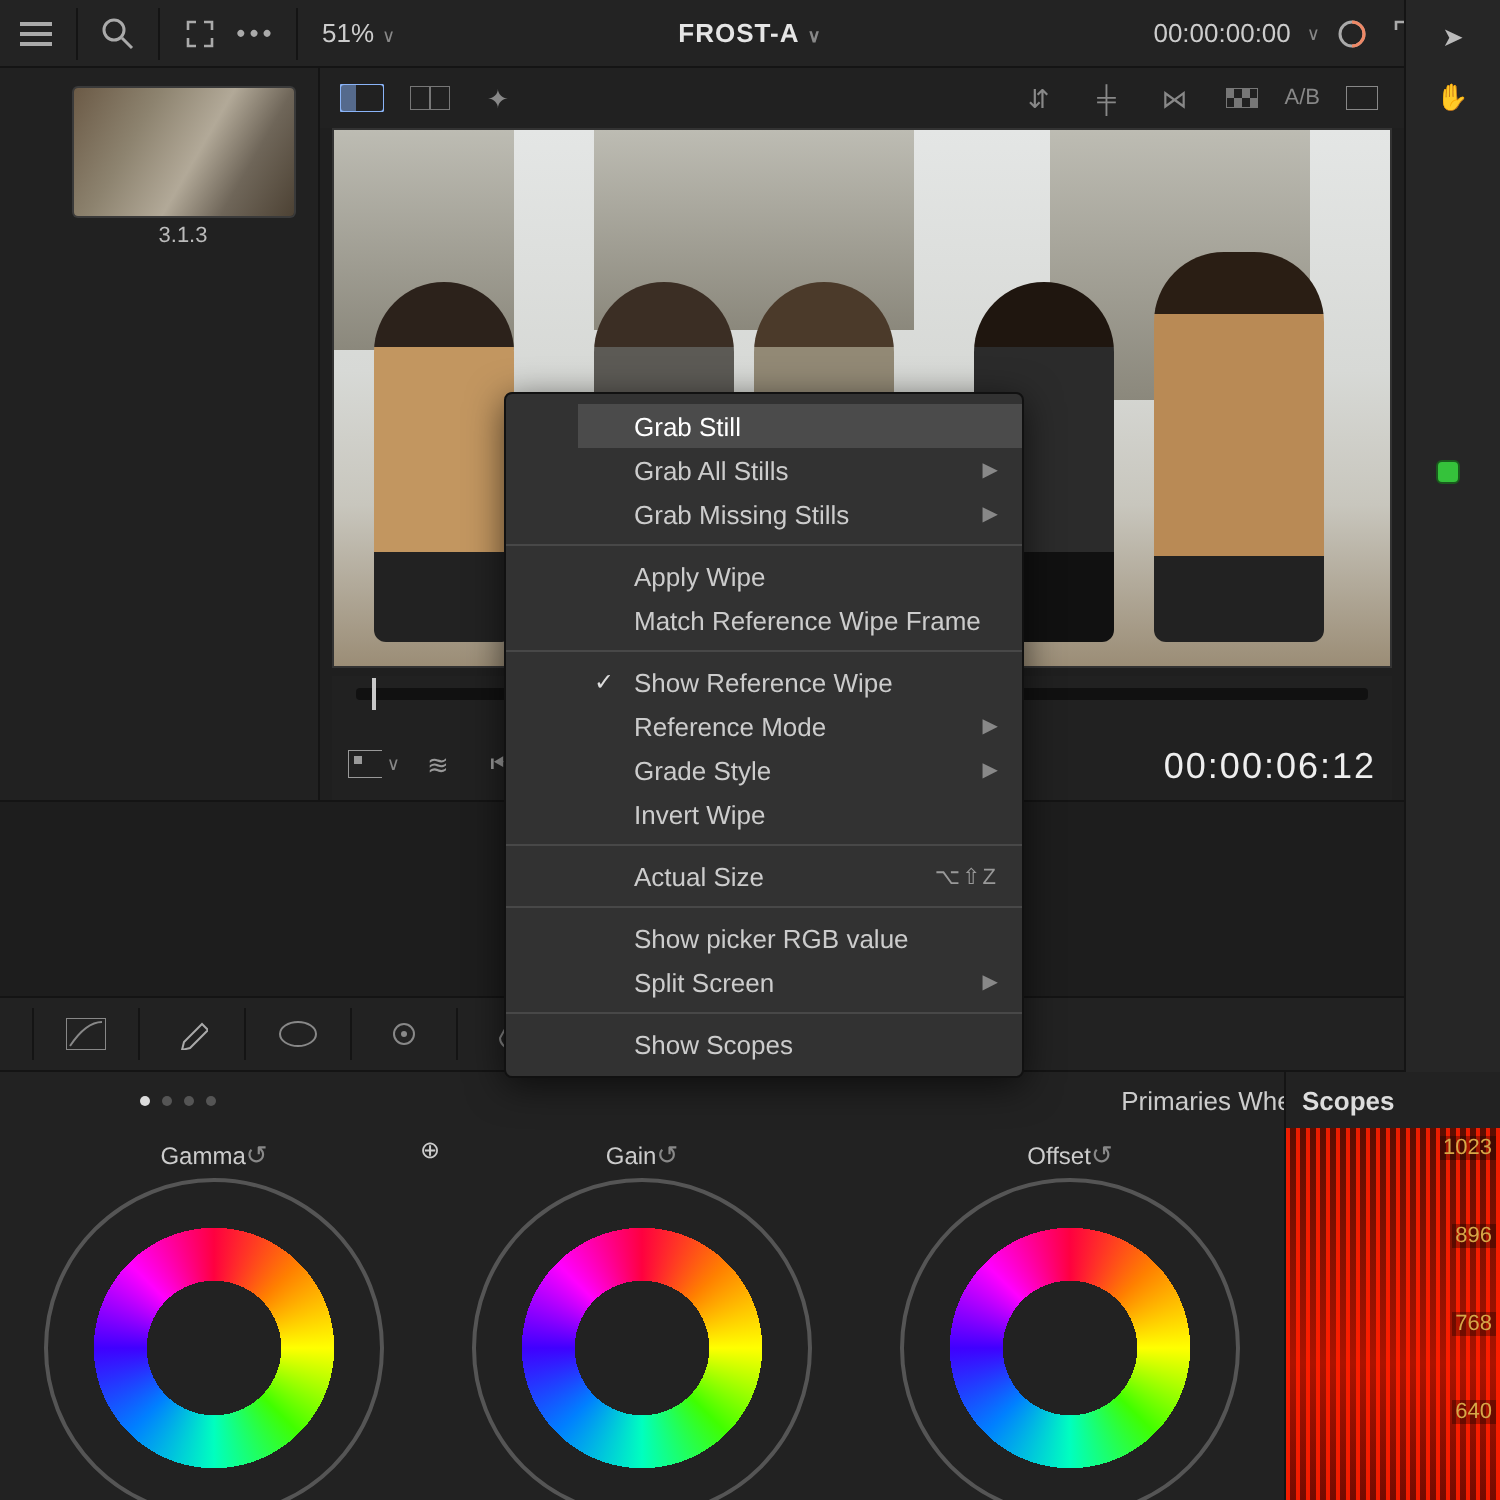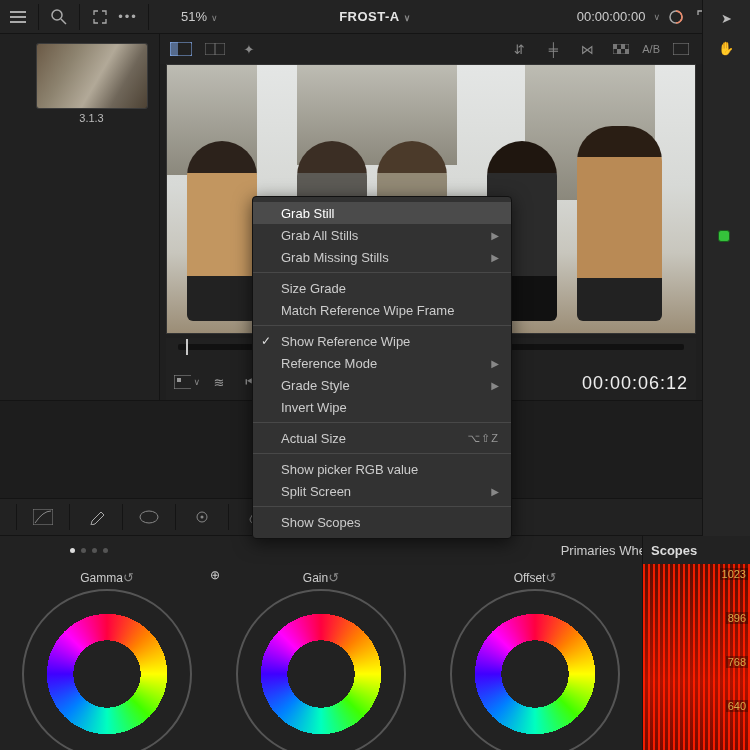--- a/index.html
+++ b/index.html
@@ -7,21 +7,21 @@
   width: 750px; height: 750px;
   background: #1f1f1f;
   font-family: -apple-system, "Segoe UI", sans-serif;
   font-size: 13px; color: #bbb;
   overflow: hidden; position: relative;
 }
 .topbar { height: 34px; background: #232323; display: flex; align-items: center; border-bottom: 1px solid #141414; }
 .topbar-left { display:flex; align-items:center; gap:4px; padding:0 6px; }
 .topbar-left .ico, .toolbtn { width:24px; height:24px; display:flex; align-items:center; justify-content:center; border-radius:3px; color:#aaa; }
 .vsep { width:1px; height:26px; background:#141414; margin:0 4px; }
-.zoom { margin-left:24px; color:#ccc; }
+.zoom { margin-left:4px; color:#ccc; }
 .clipname-wrap { position:absolute; left:0; right:0; text-align:center; pointer-events:none; }
 .clipname { font-weight:600; color:#e5e5e5; letter-spacing:.5px; }
 .tc-top { margin-left:auto; margin-right:6px; color:#ccc; display:flex; align-items:center; gap:4px;}
 .chev { font-size:9px; color:#888; margin-left:4px;}
 .rightstrip { position:absolute; top:0; right:0; width:48px; height:750px; background:#262626; border-left:1px solid #141414; }
 .rightstrip .ico { width:24px;height:24px; margin:6px auto 0; display:flex;align-items:center;justify-content:center;color:#bbb;}
 .leftpanel { position:absolute; top:34px; left:0; width:160px; height:470px; background:#212121; border-right:1px solid #141414;padding-left:24px; }
 .thumb { width:110px; height:64px; margin:10px auto 4px; border-radius:2px; overflow:hidden; background:linear-gradient(120deg,#6b5a46 0%,#8d836f 30%,#b2a998 55%,#6f6659 75%,#4d4234 100%); box-shadow:0 0 0 1px #3a3a3a; }
 .thumbcap { text-align:center; font-size:11px; color:#bbb;}
 .viewerbar { position:absolute; top:34px; left:160px; right:48px; height:30px; background:#212121; display:flex; align-items:center; gap:8px; padding:0 8px;}
@@ -53,21 +53,21 @@
 .wheelcell{flex:1;padding:6px 4px;text-align:center;position:relative;}
 .wheelhdr{display:flex;align-items:center;justify-content:center;color:#ccc;font-size:12px;margin-bottom:4px;}
 .wheel{width:170px;height:170px;border-radius:50%;margin:0 auto;position:relative;background:radial-gradient(circle at center,#000 0 28%,transparent 28%),conic-gradient(from 0deg,#ff0040,#ff8000,#ffff00,#40ff00,#00ffbf,#0080ff,#4000ff,#ff00ff,#ff0040);mask:radial-gradient(circle at center,transparent 0 28%,#000 28% 50%,transparent 50%);-webkit-mask:radial-gradient(circle at center,transparent 0 28%,#000 28% 50%,transparent 50%);}
 .wheelring{position:absolute;inset:0;border-radius:50%;border:2px solid #555;pointer-events:none;}
 .scopes{position:absolute;top:536px;right:0;width:108px;height:214px;background:#151515;border-left:1px solid #141414;}
 .scopes-hdr{height:28px;display:flex;align-items:center;padding:0 8px;background:#222;color:#ddd;font-weight:600;}
 .scopes-body{position:relative;height:214px;background:#0a0504;overflow:hidden;}
 .scopes-body .wave{position:absolute;inset:0;background:repeating-linear-gradient(90deg,rgba(255,30,0,.9) 0 2px,rgba(120,10,0,.4) 2px 5px),linear-gradient(180deg,rgba(255,50,0,.25) 0%,rgba(255,30,0,.8) 55%,rgba(80,5,0,1) 100%);}
 .scopetick{position:absolute;right:2px;font-size:11px;color:#d6a848;background:rgba(0,0,0,.3);padding:0 2px;}
 .ctxmenu{position:absolute;top:196px;left:252px;width:260px;background:#323232;border:1px solid #111;border-radius:4px;box-shadow:0 4px 18px rgba(0,0,0,.6);padding:5px 0;z-index:50;}
-.ctxmenu .mi{display:flex;align-items:center;height:22px;padding:0 12px 0 28px;position:relative;color:#ccc;font-size:13px;}
+.ctxmenu .mi{display:flex;align-items:center;height:22px;padding:0 12px 0 28px;position:relative;color:#ccc;font-size:13px;margin-left:36px;}
 .ctxmenu .mi.hl{background:#4b4b4b;color:#fff;}
 .ctxmenu .mi .arw{margin-left:auto;font-size:10px;color:#888;}
 .ctxmenu .mi .sc{margin-left:auto;font-size:11px;color:#999;letter-spacing:1px;}
 .ctxmenu .mi .chk{position:absolute;left:8px;font-size:12px;color:#ddd;}
 .ctxmenu hr{border:none;border-top:1px solid #484848;margin:4px 0;}
 .resetico{font-size:13px;color:#888;}
 svg{display:block;}
 .node-dot{position:absolute;top:230px;right:20px;width:12px;height:12px;background:#35c23b;border:1px solid #1a5b1d;border-radius:3px;}
 </style>
 </head>
@@ -313,21 +313,21 @@
     <div class="mi">
       <span>Grab All Stills</span>
       <span class="arw">▶</span>
     </div>
     <div class="mi">
       <span>Grab Missing Stills</span>
       <span class="arw">▶</span>
     </div>
     <hr>
     <div class="mi">
-      <span>Size Grade</span>
+      <span>Apply Wipe</span>
     </div>
     <div class="mi">
       <span>Match Reference Wipe Frame</span>
     </div>
     <hr>
     <div class="mi">
       <span class="chk">✓</span>
       <span>Show Reference Wipe</span>
     </div>
     <div class="mi">

